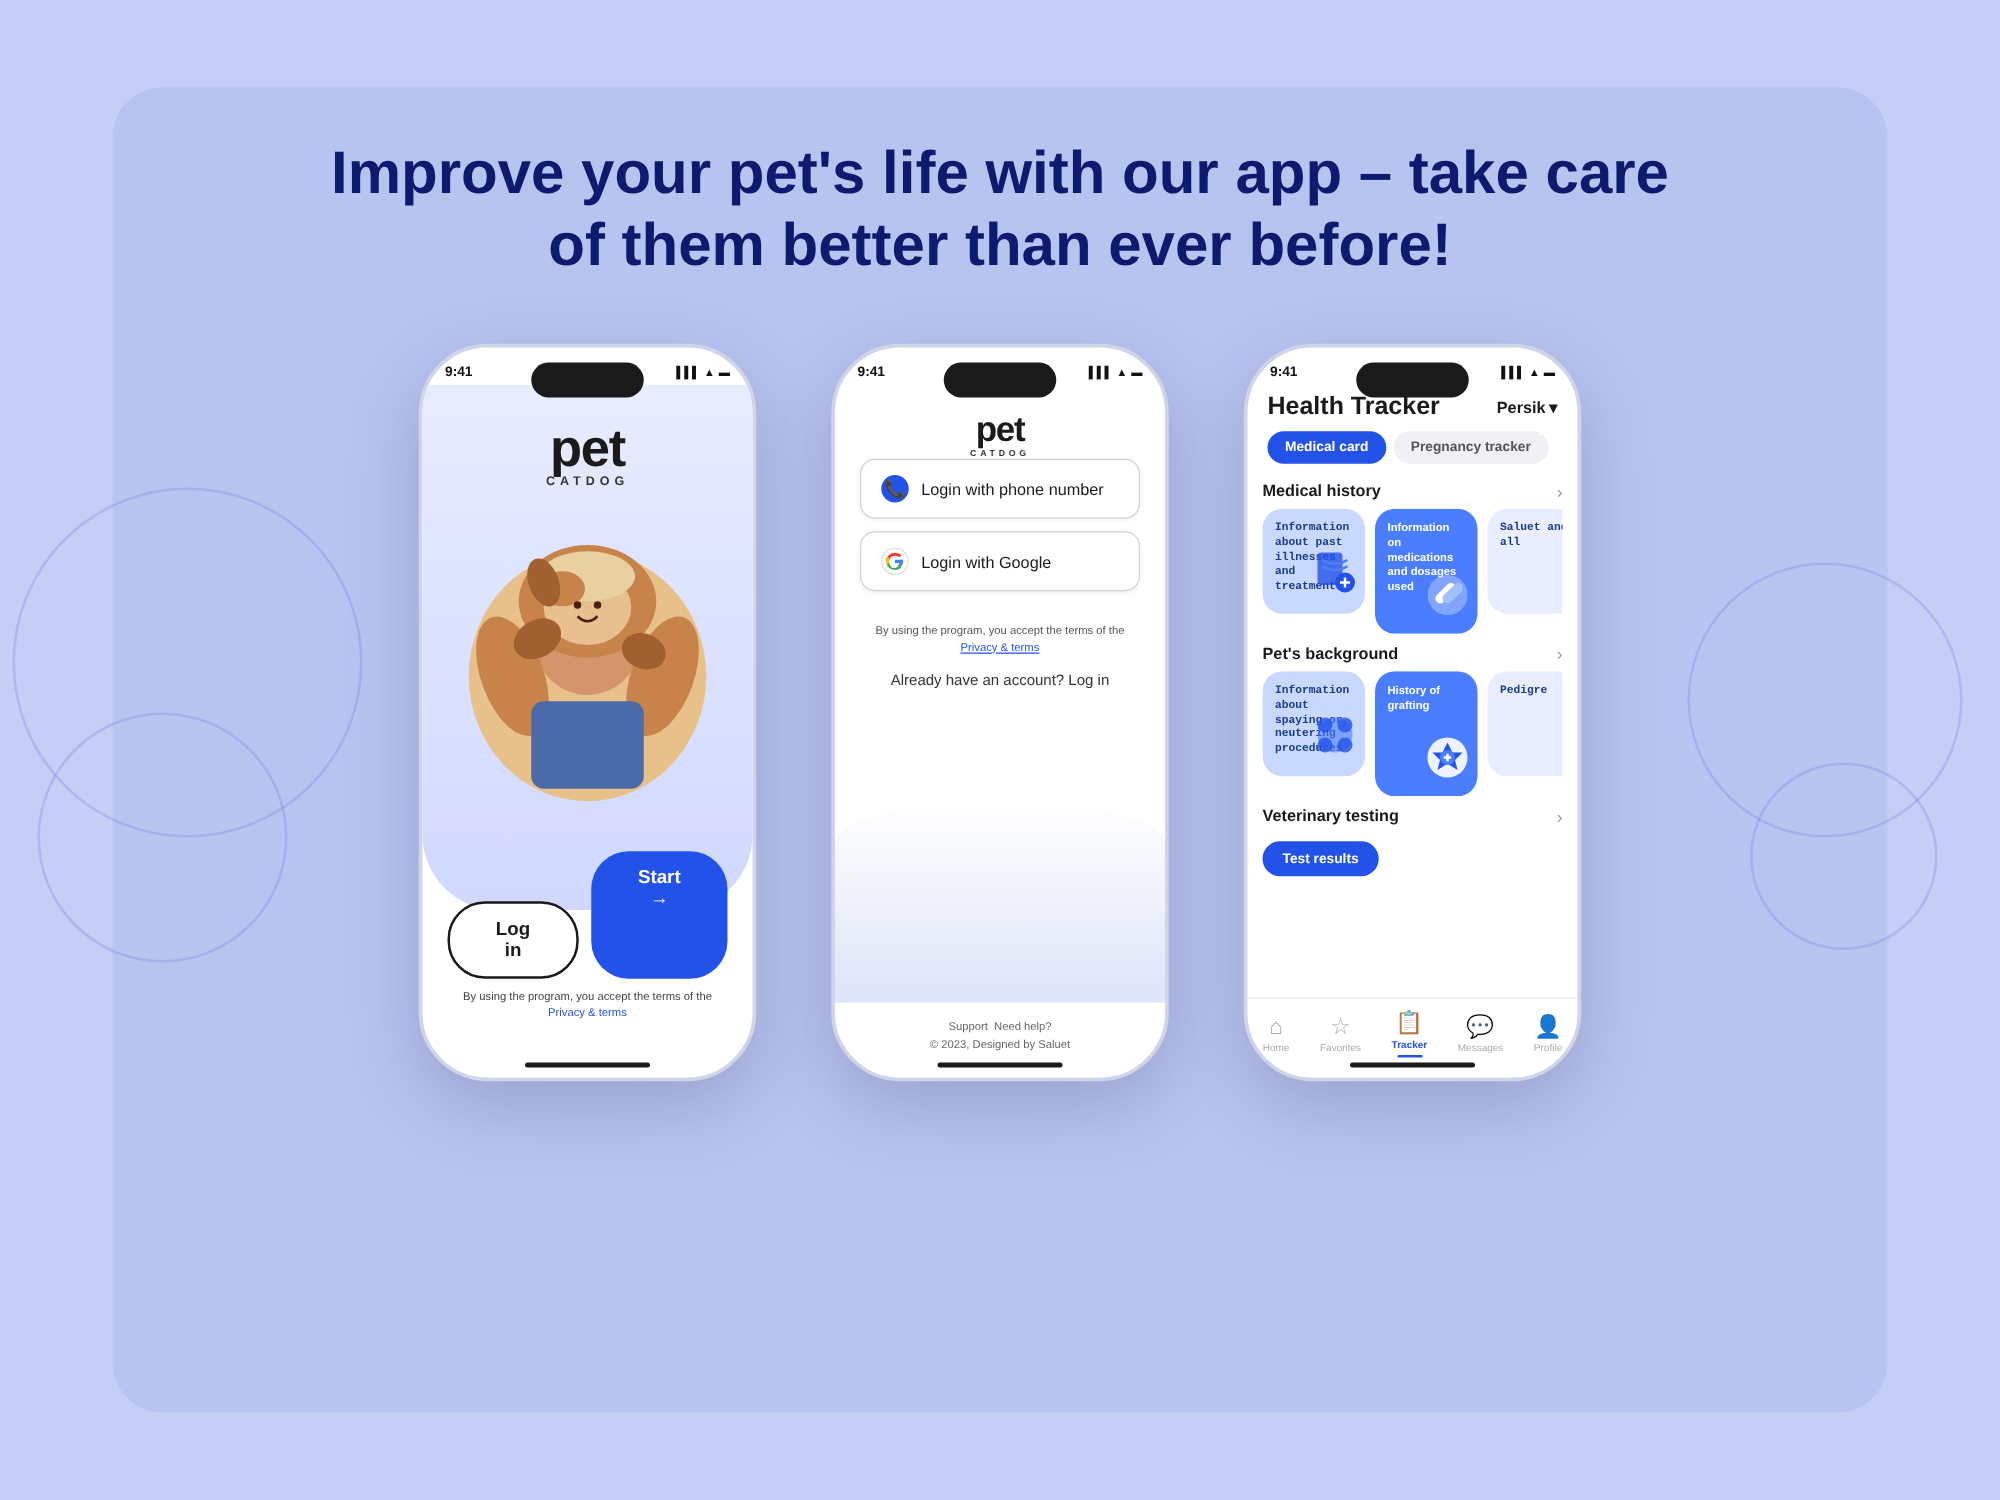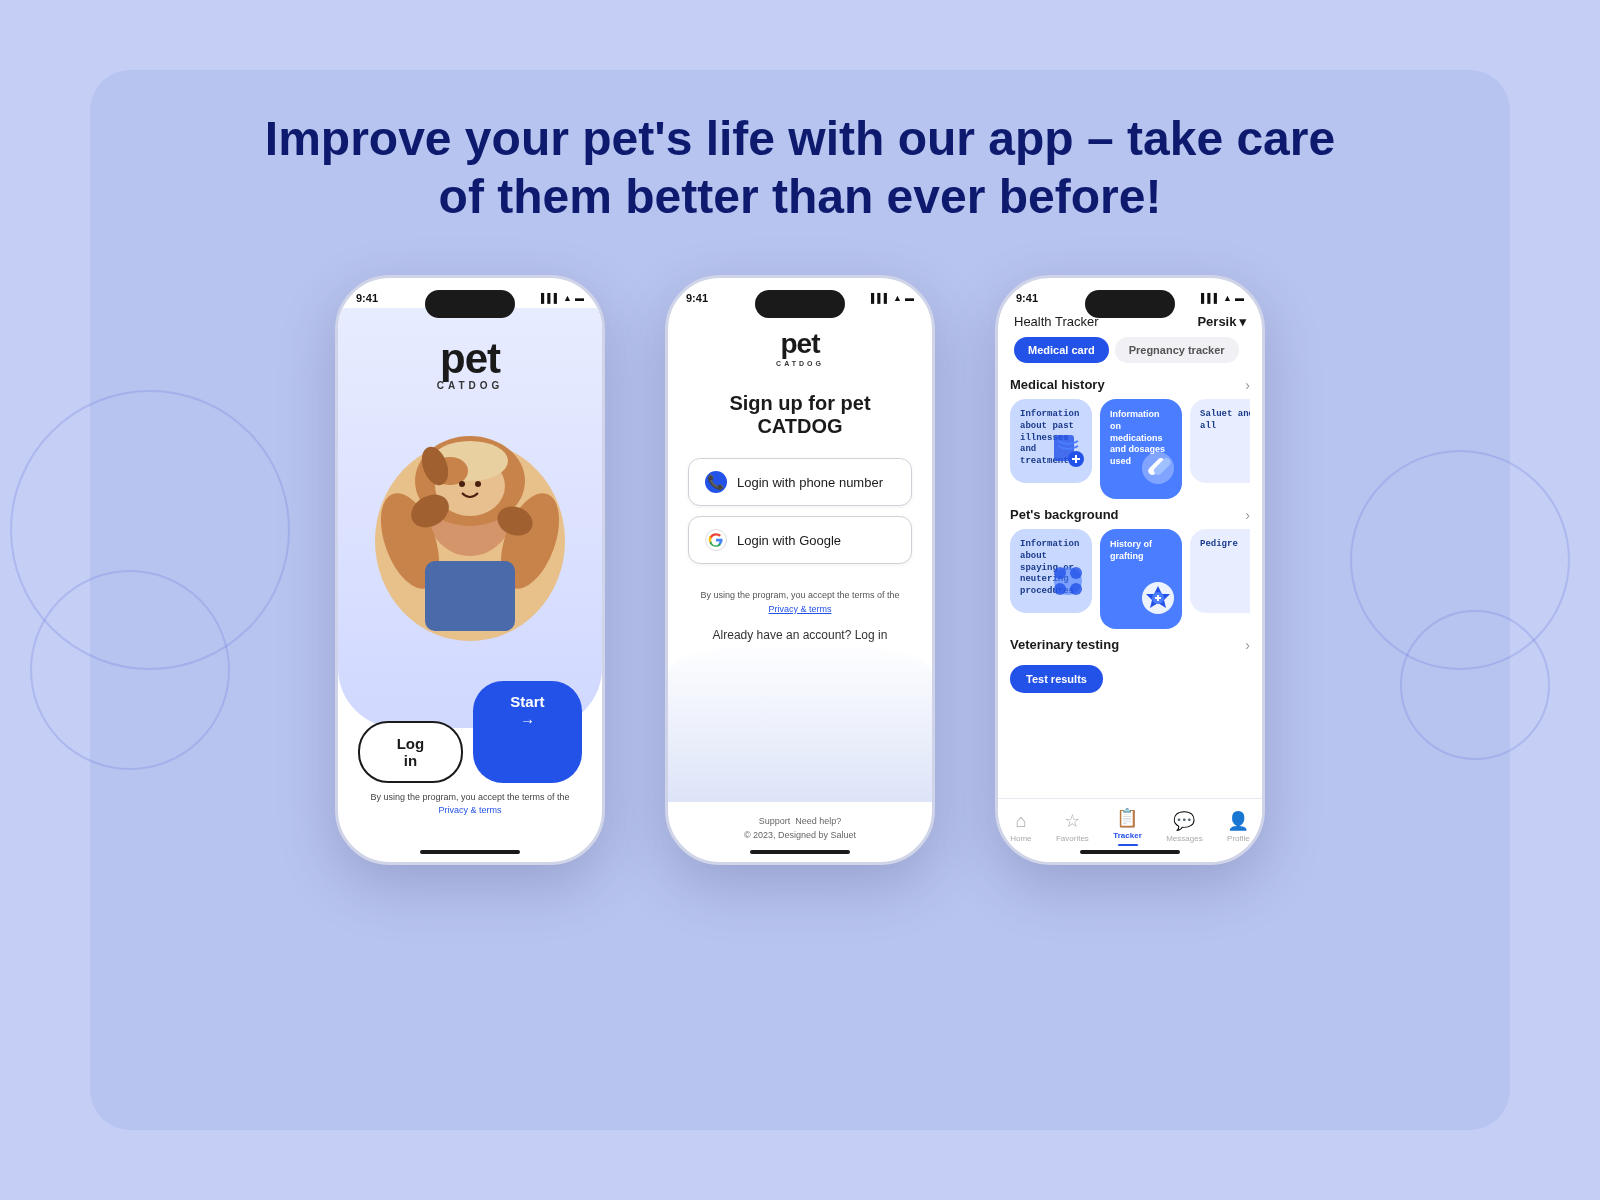--- a/index.html
+++ b/index.html
@@ -279,22 +279,22 @@
       height: calc(100% - 30px);
       overflow: hidden;
     }
     .tracker-header {
       display: flex;
       justify-content: space-between;
       align-items: center;
       padding: 6px 16px 8px 16px;
     }
     .tracker-title {
-      font-size: 13px;
-      font-weight: 400;
+      font-size: 20px;
+      font-weight: 700;
       color: #1a1a1a;
     }
     .tracker-pet {
       display: flex;
       align-items: center;
       gap: 3px;
       font-size: 13px;
       font-weight: 600;
       color: #1a1a1a;
     }
@@ -514,21 +514,20 @@
           <span>▌▌▌</span>
           <span>▲</span>
           <span>▬</span>
         </div>
       </div>
       <div class="phone2-content">
         <div class="phone2-logo">
           <span>pet</span>
         </div>
         <div class="phone2-logo-sub">CATDOG</div>
-        <div class="phone2-title">Sign up for pet CATDOG</div>
 
         <button class="auth-btn">
           <div class="auth-icon auth-icon-phone">📞</div>
           <span>Login with phone number</span>
         </button>
         <button class="auth-btn">
           <div class="auth-icon auth-icon-google">
             <svg width="16" height="16" viewBox="0 0 16 16">
               <circle cx="8" cy="8" r="8" fill="white"></circle>
               <path d="M8 3.5C9.38 3.5 10.5 4 11.3 4.8L13 3.1C11.8 2 10.05 1.25 8 1.25C5.1 1.25 2.6 2.9 1.4 5.3L3.4 6.9C4 5 5.85 3.5 8 3.5Z" fill="#EA4335"></path>

